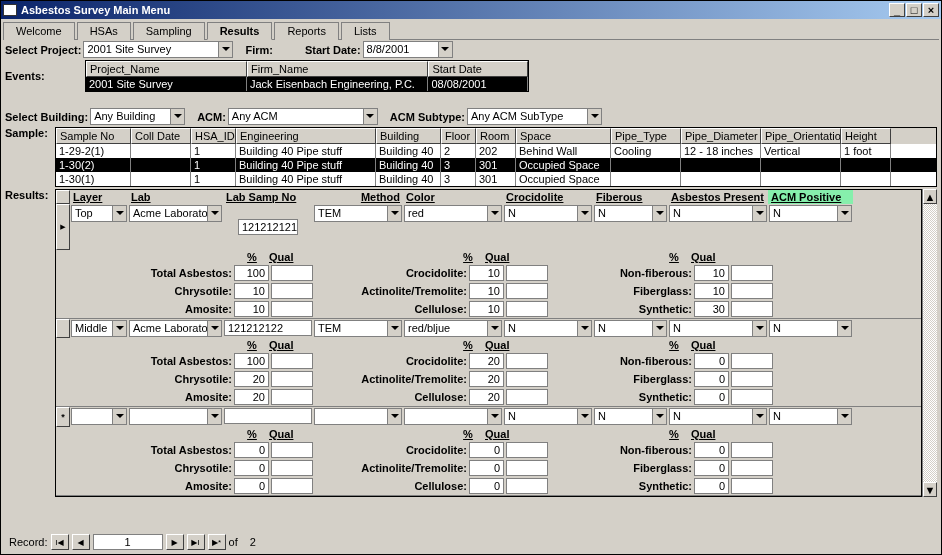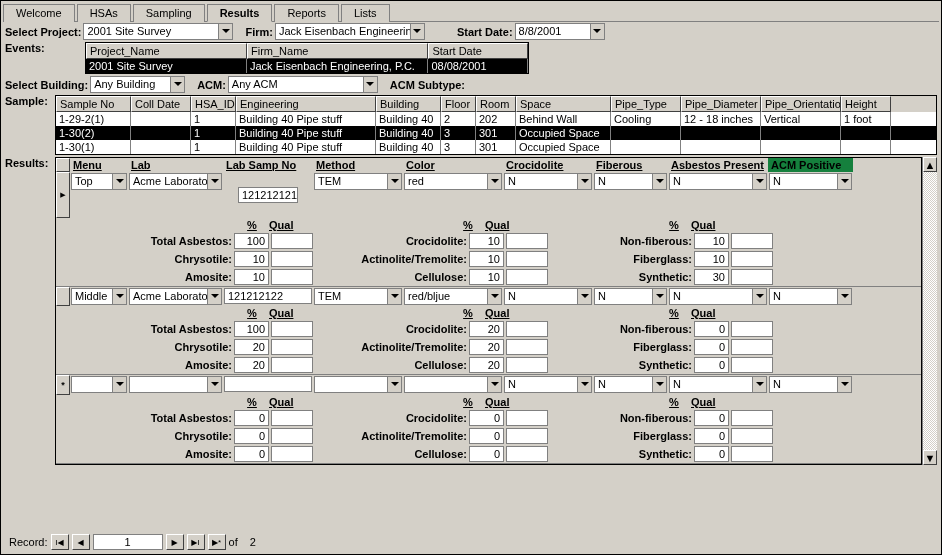--- a/index.html
+++ b/index.html
@@ -36,76 +36,87 @@
 .results-wrap { display: flex; flex: 1; overflow: hidden; }
 .results-grid { flex: 1; border: 1px solid #000; background: #fff; overflow: hidden; }
 .nav { display: flex; align-items: center; gap: 3px; padding: 2px 6px; }
 .nav-btn { width: 18px; height: 16px; background: #d4d0c8; border: 1px solid; border-top-color:#fff; border-left-color:#fff; border-right-color:#404040; border-bottom-color:#404040; display:flex; align-items:center; justify-content:center; font-size:8px; cursor:pointer; }
 .copyright { text-align: center; font-weight: bold; margin: 4px 0; }
 </style>
 </head>
 <body>
 
 <div class="window">
+  <div class="titlebar">
+    <div class="titlebar-left">
+      <span class="titlebar-icon"></span>
+      <span>Asbestos Survey Main Menu</span>
+    </div>
+    <div class="titlebar-btns">
+      <div class="titlebar-btn">_</div>
+      <div class="titlebar-btn">□</div>
+      <div class="titlebar-btn">×</div>
+    </div>
+  </div>
   <div class="body">
     <div class="tabs" id="tabstrip">
         <div class="tab">Welcome</div>
         <div class="tab">HSAs</div>
         <div class="tab">Sampling</div>
         <div class="tab active">Results</div>
         <div class="tab">Reports</div>
         <div class="tab">Lists</div>
       </div>
 
     <div class="row">
       <span class="lbl">Select Project:</span>
       <div class="combo" style="width:150px">
           <span>2001 Site Survey</span>
           <div class="dd"></div>
         </div>
       <span class="lbl" style="margin-left:10px">Firm:</span>
-      <div class="combo" style="width:150px">
-          <span>Jack Eisenbach Engineerin</span>
-          <div class="dd"></div>
-        </div>
       <span class="lbl" style="margin-left:30px">Start Date:</span>
       <div class="combo" style="width:90px">
           <span>8/8/2001</span>
           <div class="dd"></div>
         </div>
     </div>
 
-    <div class="row" style="align-items:flex-start">
+    <div class="row" style="align-items:center">
       <span class="lbl" style="width:78px">Events:</span>
       <div class="grid" style="width:444px" id="events-grid">
           <div class="grid-head">
             <div class="grid-hcell" style="width: 195px;">Project_Name</div>
             <div class="grid-hcell" style="width: 220px;">Firm_Name</div>
             <div class="grid-hcell" style="width: 120px;">Start Date</div>
           </div>
           <div class="grid-row sel">
             <div class="grid-cell" style="width: 195px;">2001 Site Survey</div>
             <div class="grid-cell" style="width: 220px;">Jack Eisenbach Engineering, P.C.</div>
             <div class="grid-cell" style="width: 120px;">08/08/2001</div>
           </div>
         </div>
     </div>
 
-    <div class="row" style="">
+    <div class="row" style="margin-top:14px">
       <span class="lbl">Select Building:</span>
       <div class="combo" style="width:95px">
           <span>Any Building</span>
           <div class="dd"></div>
         </div>
       <span class="lbl" style="margin-left:10px">ACM:</span>
       <div class="combo" style="width:150px">
           <span>Any ACM</span>
           <div class="dd"></div>
         </div>
       <span class="lbl" style="margin-left:10px">ACM Subtype:</span>
+      <div class="combo" style="width:135px">
+          <span>Any ACM SubType</span>
+          <div class="dd"></div>
+        </div>
     </div>
 
     <div class="row" style="align-items:flex-start">
       <span class="lbl" style="width:48px">Sample:</span>
       <div class="grid" style="flex:1" id="sample-grid">
           <div class="grid-head">
             <div class="grid-hcell" style="width: 75px;">Sample No</div>
             <div class="grid-hcell" style="width: 60px;">Coll Date</div>
             <div class="grid-hcell" style="width: 45px;">HSA_ID</div>
             <div class="grid-hcell" style="width: 140px;">Engineering</div>
@@ -163,29 +174,29 @@
         </div>
     </div>
 
 
     <div class="row" style="align-items:flex-start; flex:1">
       <span class="lbl" style="width:48px">Results:</span>
       <div class="results-wrap">
         <div class="results-grid" id="results-grid">
             <div class="grid-head">
               <div class="rec-sel"></div>
-              <div class="grid-hcell" style="width: 58px; font-weight: bold; text-decoration: underline; background: rgb(212, 208, 200); border: none;">Menu</div>
+              <div class="grid-hcell" style="width: 58px; font-weight: bold; text-decoration: underline; background: rgb(212, 208, 200); border: none;">Layer</div>
               <div class="grid-hcell" style="width: 95px; font-weight: bold; text-decoration: underline; background: rgb(212, 208, 200); border: none;">Lab</div>
               <div class="grid-hcell" style="width: 90px; font-weight: bold; text-decoration: underline; background: rgb(212, 208, 200); border: none;">Lab Samp No</div>
-              <div class="grid-hcell" style="width: 90px; font-weight: bold; text-decoration: underline; background: rgb(212, 208, 200); border: none;">Method</div>
+              <div class="grid-hcell" style="width: 90px; font-weight: bold; text-decoration: underline; background: rgb(212, 208, 200); border: none; text-align: right;">Method</div>
               <div class="grid-hcell" style="width: 100px; font-weight: bold; text-decoration: underline; background: rgb(212, 208, 200); border: none;">Color</div>
               <div class="grid-hcell" style="width: 90px; font-weight: bold; text-decoration: underline; background: rgb(212, 208, 200); border: none;">Crocidolite</div>
               <div class="grid-hcell" style="width: 75px; font-weight: bold; text-decoration: underline; background: rgb(212, 208, 200); border: none;">Fiberous</div>
               <div class="grid-hcell" style="width: 100px; font-weight: bold; text-decoration: underline; background: rgb(212, 208, 200); border: none;">Asbestos Present</div>
-              <div class="grid-hcell" style="width: 85px; font-weight: bold; background: #15803d; border: none;">ACM Positive</div>
+              <div class="grid-hcell" style="width: 85px; font-weight: bold; text-decoration: underline; background: #86efac; border: none;">ACM Positive</div>
             </div>
             <div style="border-bottom: 1px solid rgb(128, 128, 128);">
               <div class="grid-row currow" style="background: rgb(212, 208, 200);">
                 <div class="rec-sel"></div>
                 <div style="width: 58px; padding: 1px;"><div class="combo" style="width:100%">
                     <span>Top</span>
                     <div class="dd"></div>
                   </div></div>
                 <div style="width: 95px; padding: 1px;"><div class="combo" style="width:100%">
                     <span>Acme Laborator</span>

